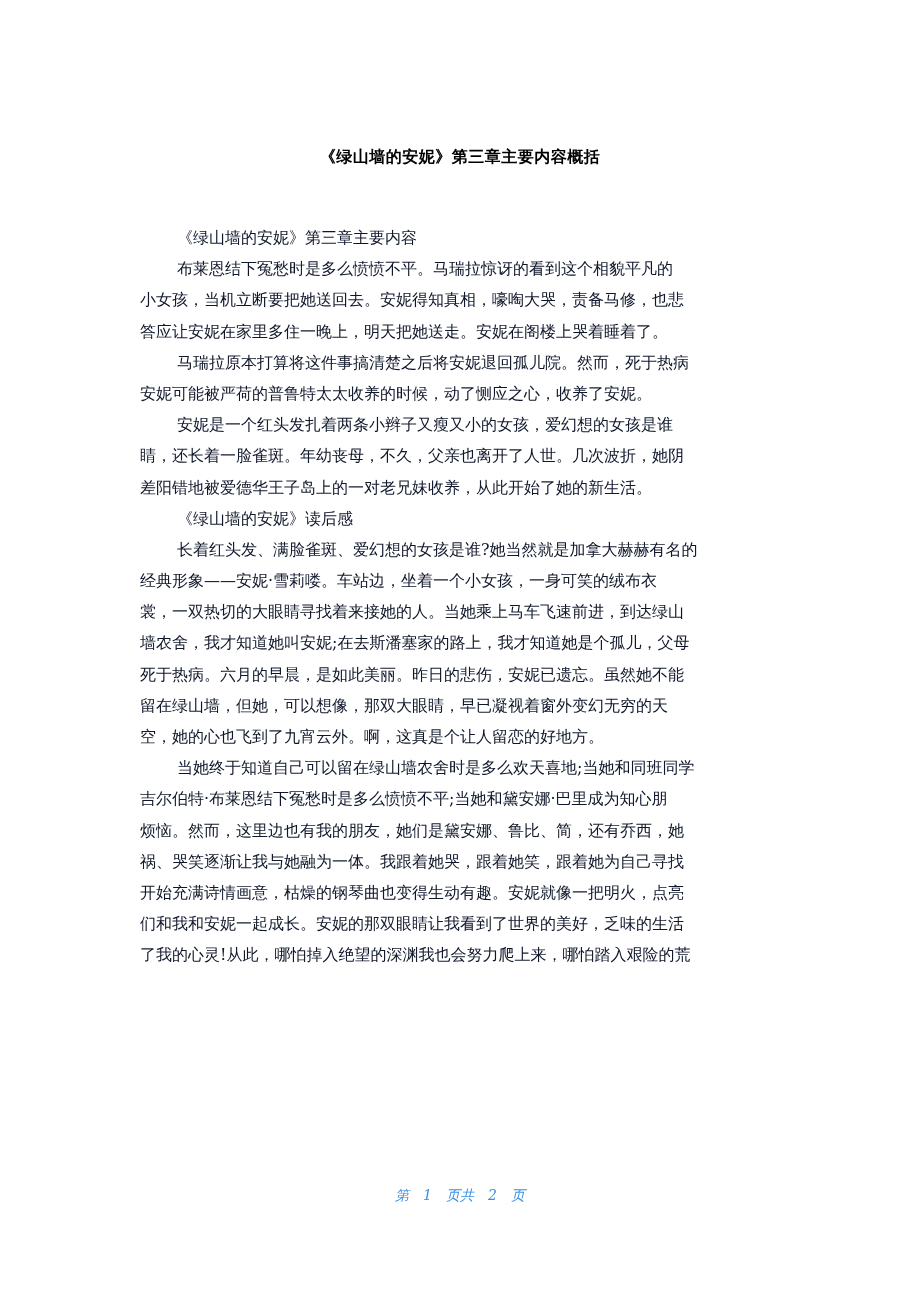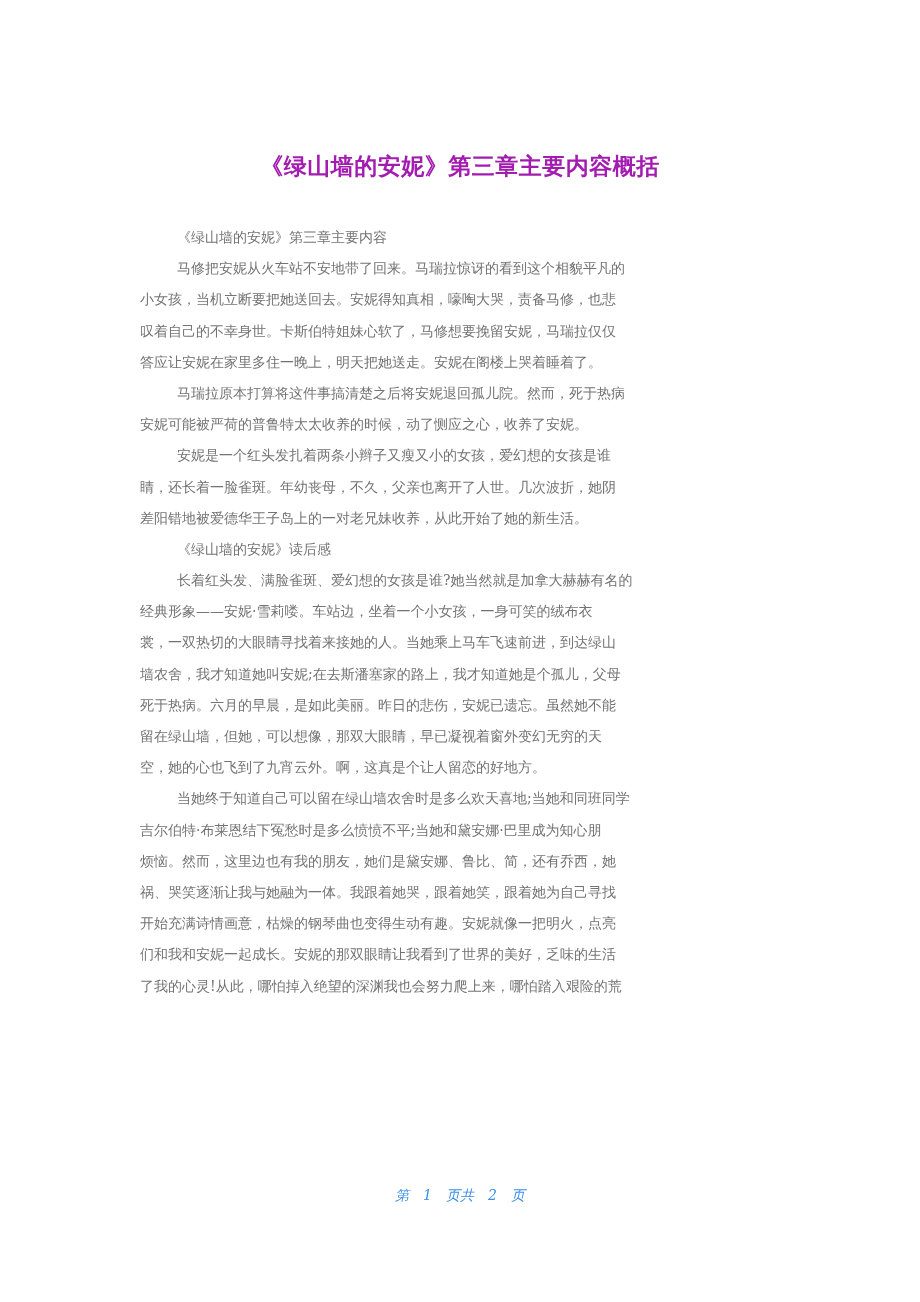--- a/index.html
+++ b/index.html
@@ -19,37 +19,37 @@
       position: absolute;
       left: 0; top: 0;
       width: 920px;
       height: 1302px;
       background: #ffffff;
     }
     .title {
       position: absolute;
       left: 0;
       width: 920px;
-      top: 149px;
+      top: 140px;
       text-align: center;
       font-family: "DejaVu Sans", "Liberation Sans", sans-serif;
       font-weight: bold;
-      font-size: 23px;
+      font-size: 16px;
       letter-spacing: 0.5px;
       line-height: 34px;
-      color: #a21caf;
+      color: #000000;
     }
     .body {
       position: absolute;
       left: 140px;
       top: 222px;
       width: 642px;
-      font-size: 14px;
+      font-size: 16px;
       line-height: 31.2px;
-      color: #737373;
+      color: #0f172a;
     }
     .line {
       display: block;
       white-space: nowrap;
       height: 31.2px;
     }
     .indent { padding-left: 37px; }
     .footer {
       position: absolute;
       left: 0;
@@ -64,23 +64,22 @@
     .footer span { margin: 0 7px; }
   </style>
 </head>
 <body>
 
 <div class="page">
   <div class="title">《绿山墙的安妮》第三章主要内容概括</div>
 
   <div class="body" id="doc-body">
       <span class="line indent">《绿山墙的安妮》第三章主要内容</span>
-      <span class="line indent">马修把安妮从火车站不安地带了回来。马瑞拉惊讶的看到这个相貌平凡的</span>
+      <span class="line indent">布莱恩结下冤愁时是多么愤愤不平。马瑞拉惊讶的看到这个相貌平凡的</span>
       <span class="line">小女孩，当机立断要把她送回去。安妮得知真相，嚎啕大哭，责备马修，也悲</span>
-      <span class="line">叹着自己的不幸身世。卡斯伯特姐妹心软了，马修想要挽留安妮，马瑞拉仅仅</span>
       <span class="line">答应让安妮在家里多住一晚上，明天把她送走。安妮在阁楼上哭着睡着了。</span>
       <span class="line indent">马瑞拉原本打算将这件事搞清楚之后将安妮退回孤儿院。然而，死于热病</span>
       <span class="line">安妮可能被严荷的普鲁特太太收养的时候，动了恻应之心，收养了安妮。</span>
       <span class="line indent">安妮是一个红头发扎着两条小辫子又瘦又小的女孩，爱幻想的女孩是谁</span>
       <span class="line">睛，还长着一脸雀斑。年幼丧母，不久，父亲也离开了人世。几次波折，她阴</span>
       <span class="line">差阳错地被爱德华王子岛上的一对老兄妹收养，从此开始了她的新生活。</span>
       <span class="line indent">《绿山墙的安妮》读后感</span>
       <span class="line indent">长着红头发、满脸雀斑、爱幻想的女孩是谁?她当然就是加拿大赫赫有名的</span>
       <span class="line">经典形象——安妮·雪莉喽。车站边，坐着一个小女孩，一身可笑的绒布衣</span>
       <span class="line">裳，一双热切的大眼睛寻找着来接她的人。当她乘上马车飞速前进，到达绿山</span>

